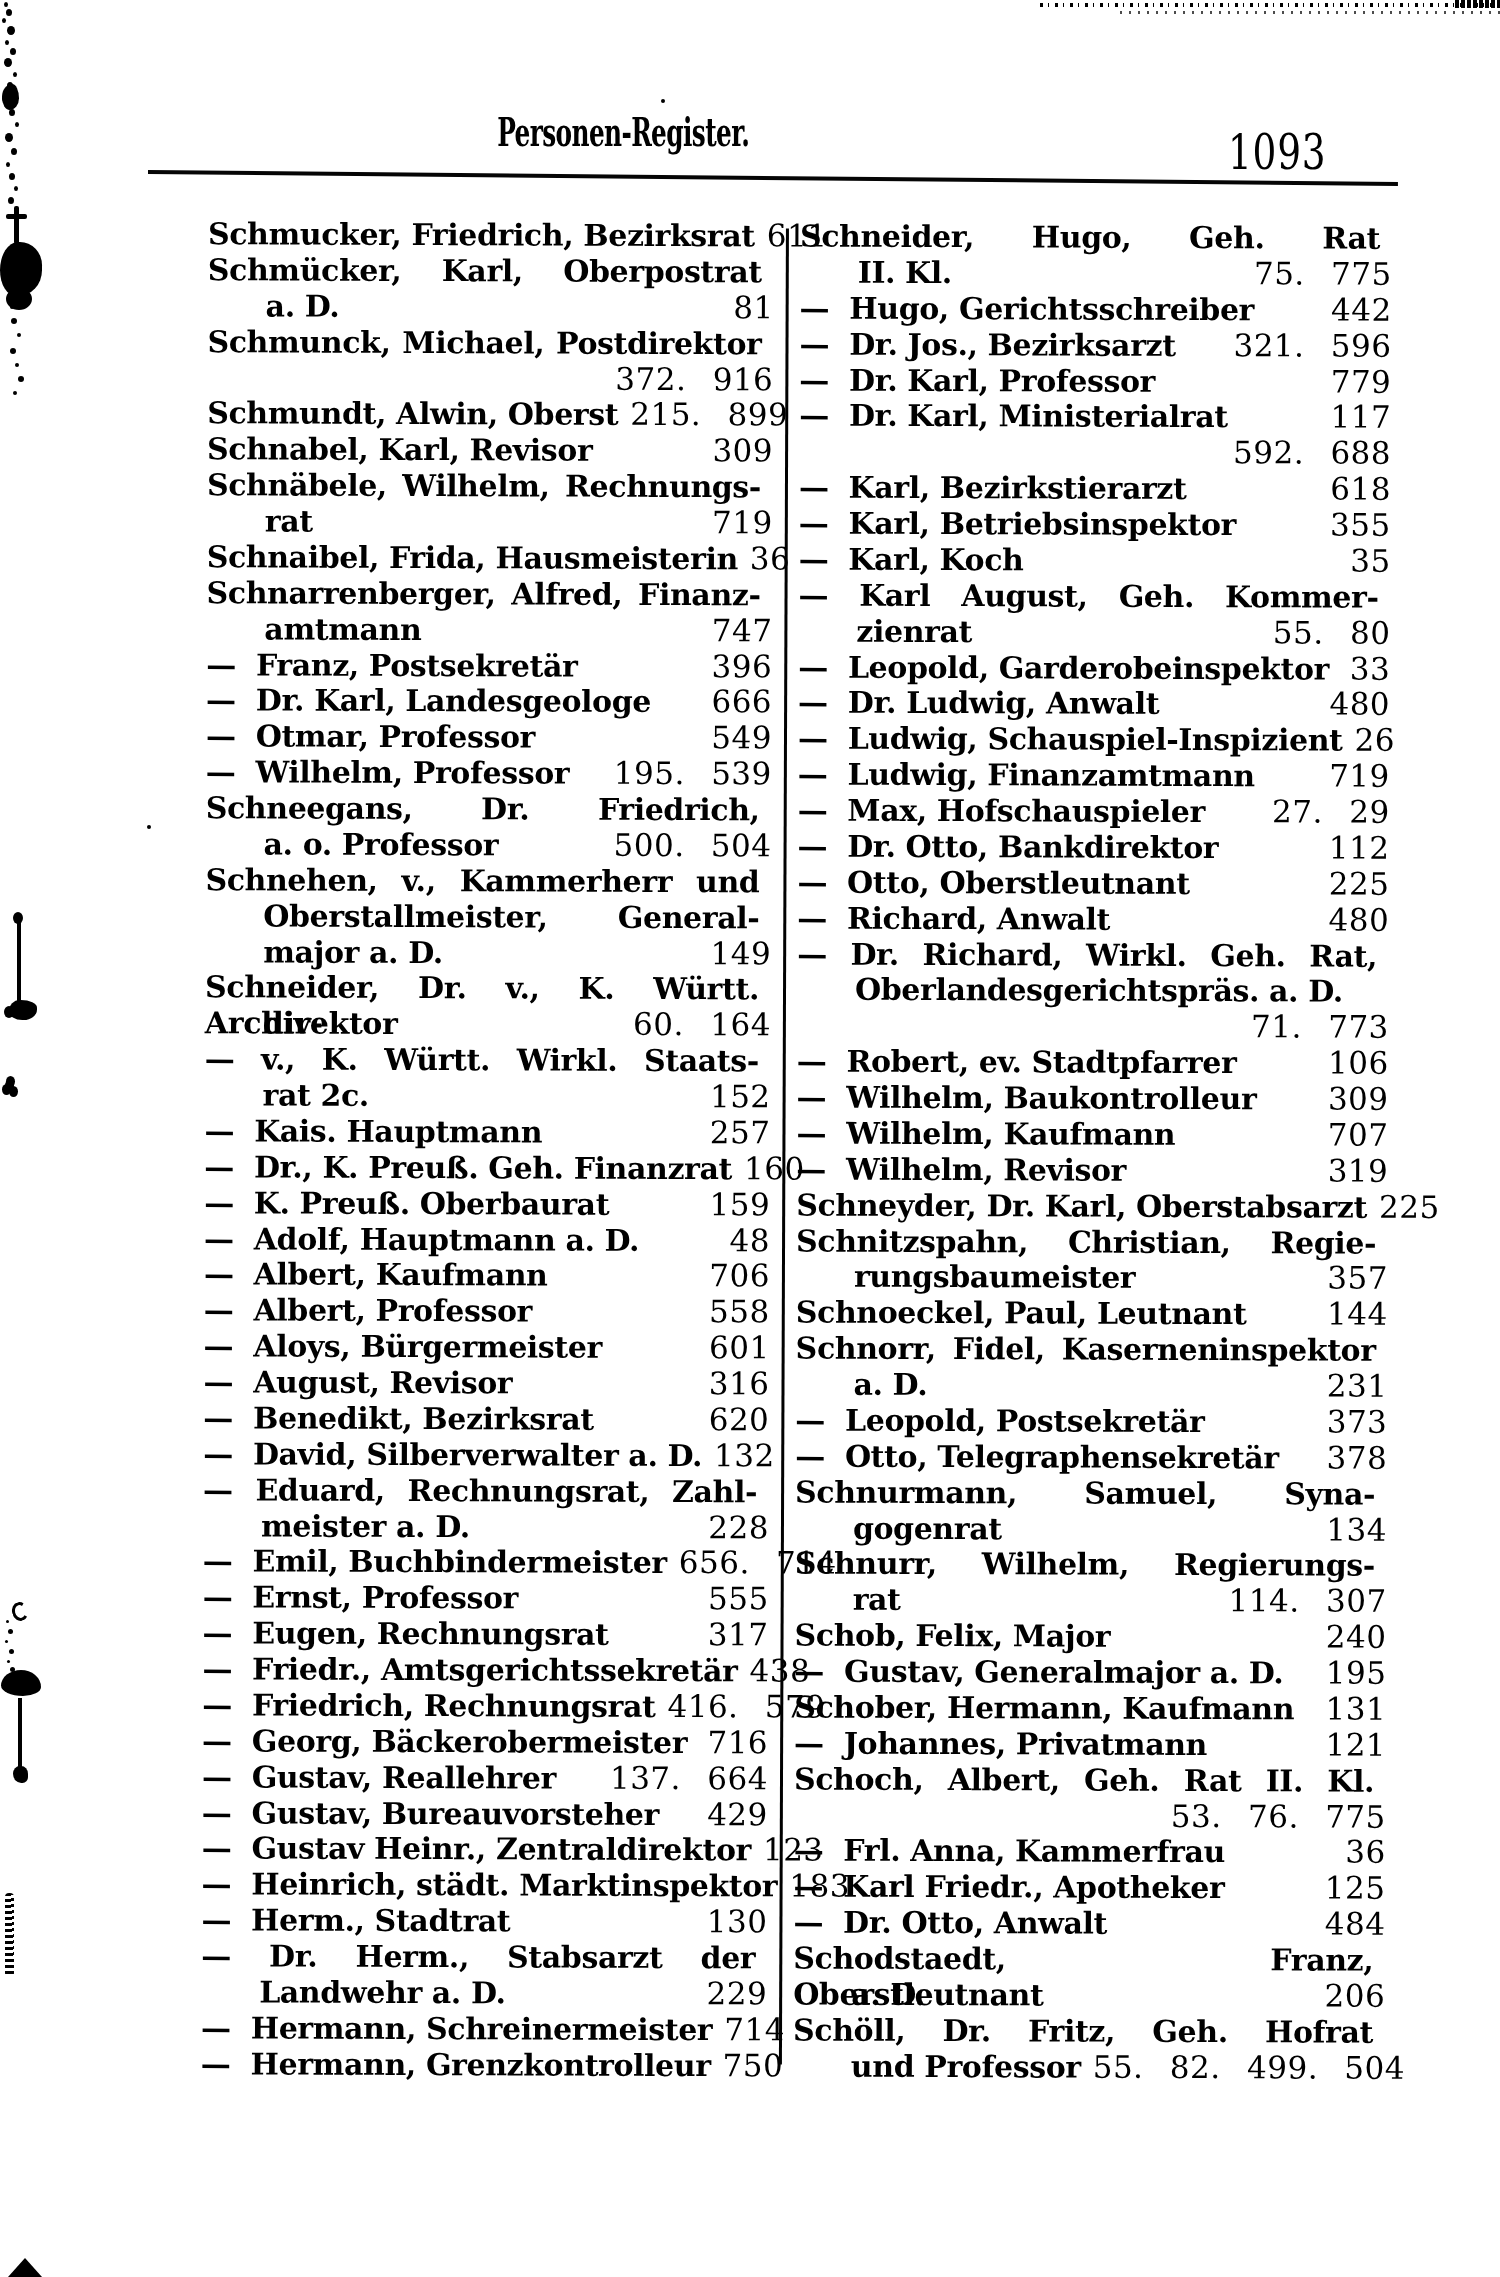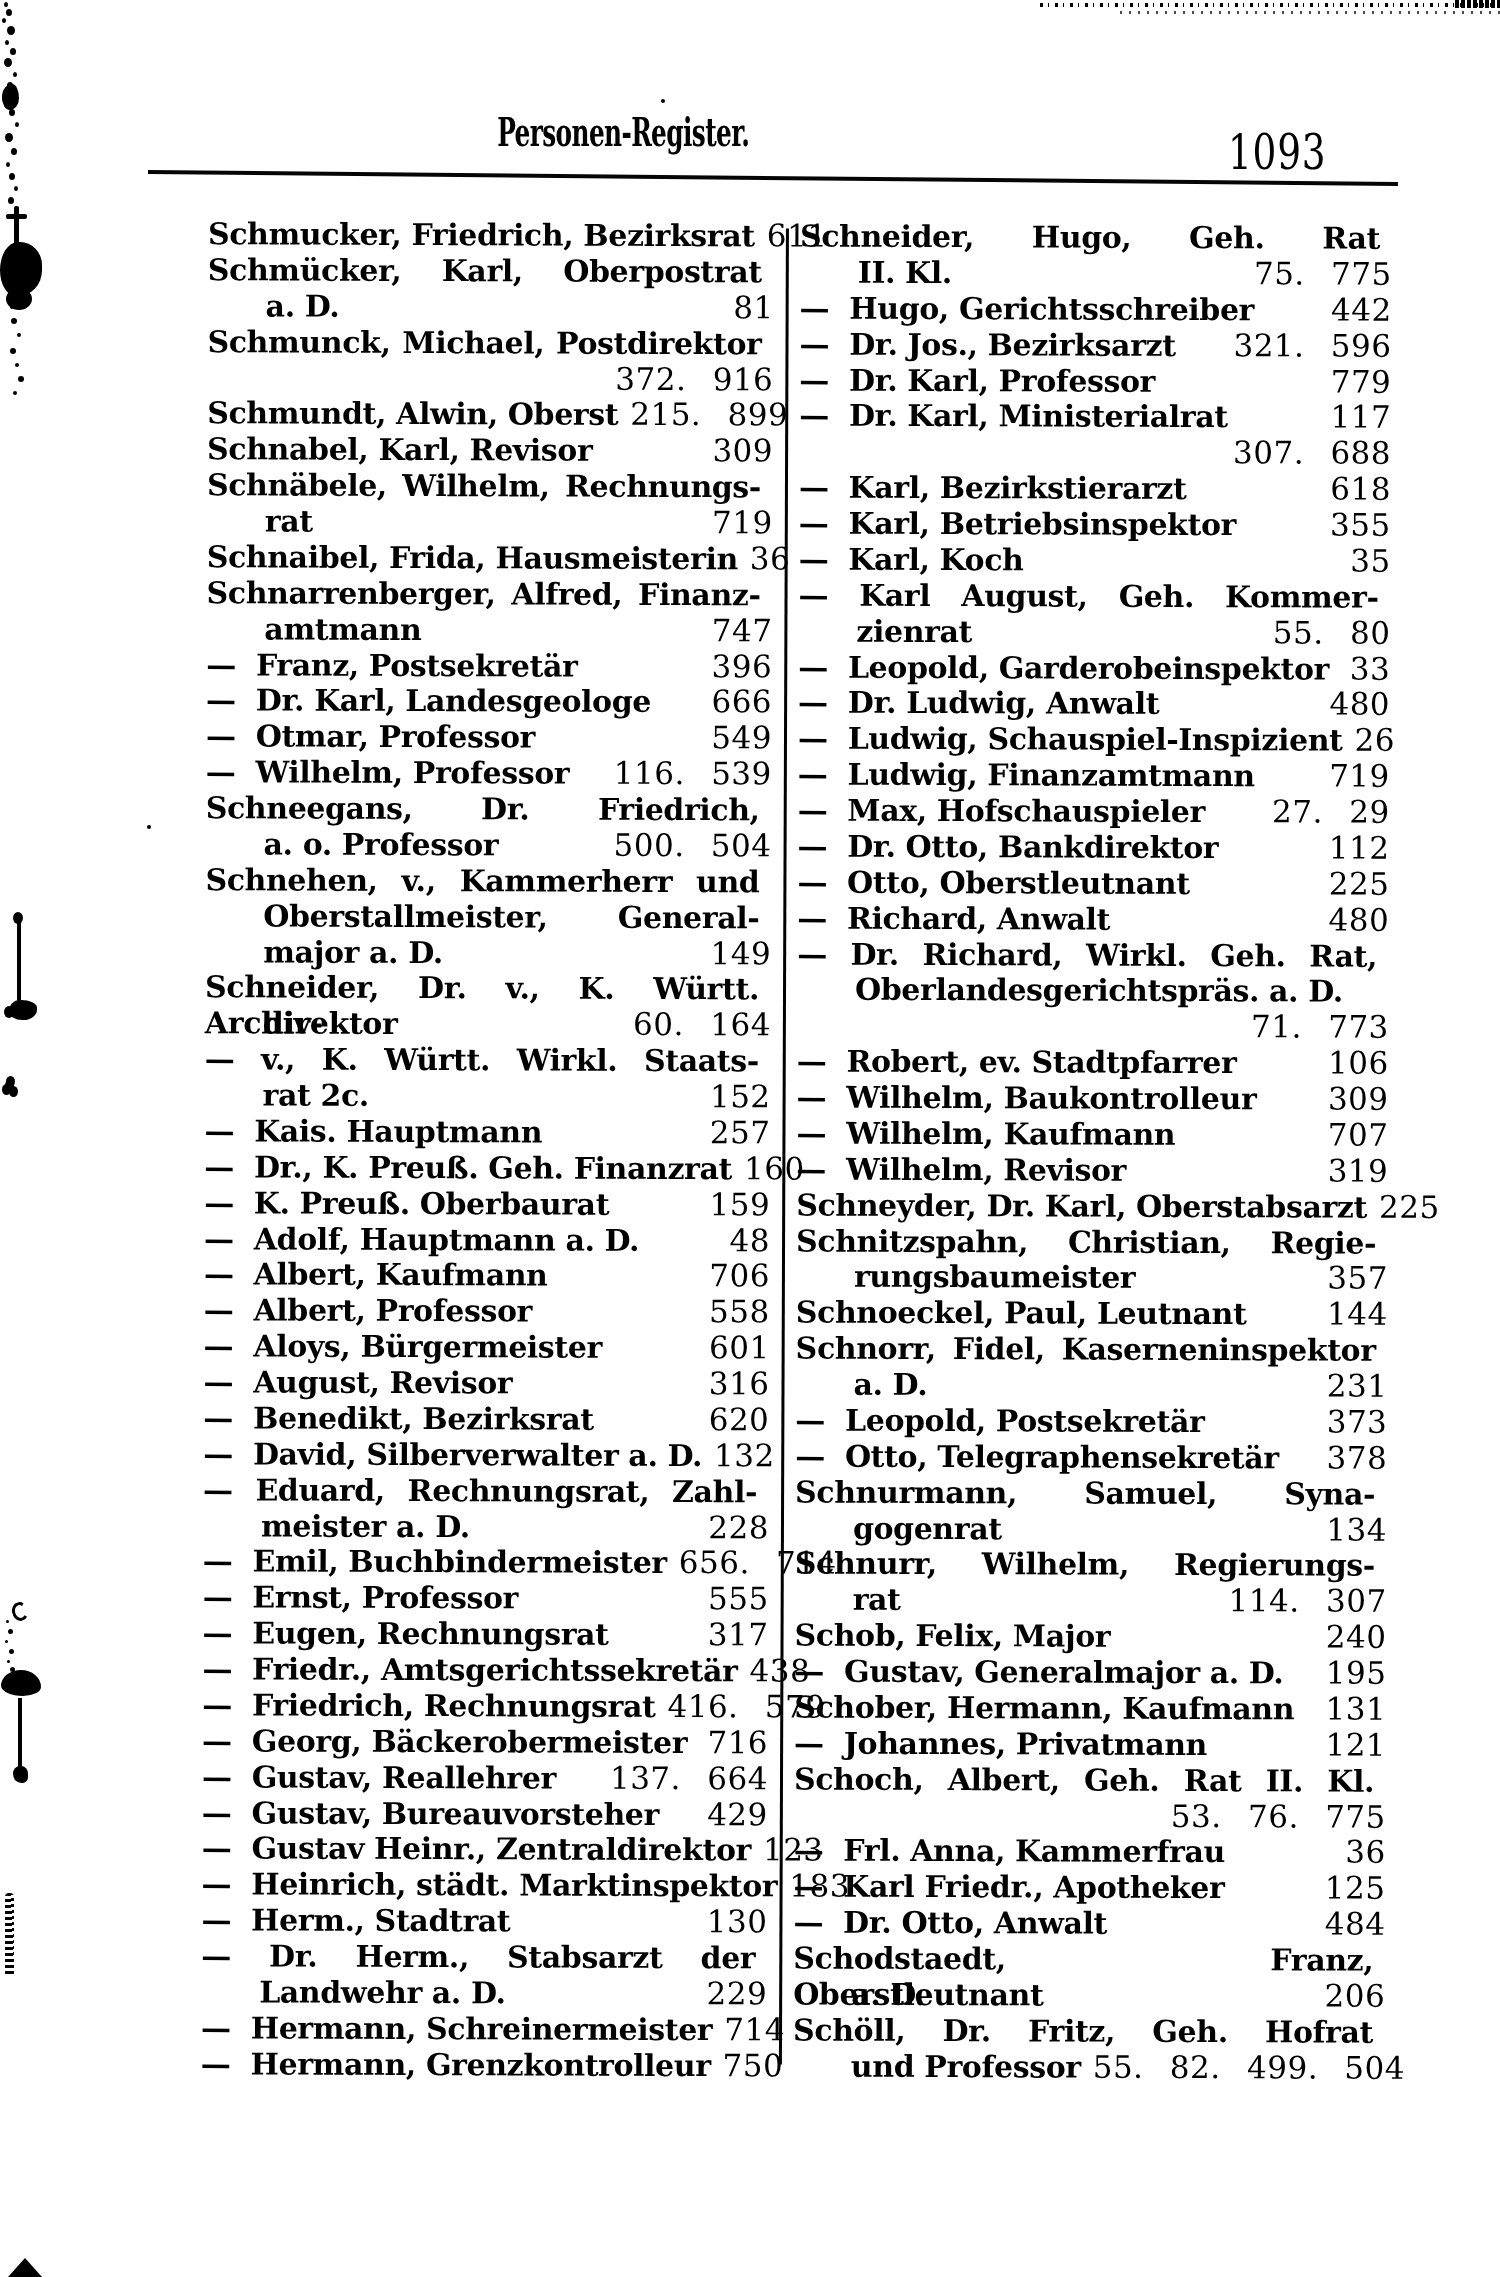--- a/index.html
+++ b/index.html
@@ -137,21 +137,21 @@
       <div class="row">
         <span class="t">—  Dr. Karl, Landesgeologe</span>
         <span class="n">666</span>
       </div>
       <div class="row">
         <span class="t">—  Otmar, Professor</span>
         <span class="n">549</span>
       </div>
       <div class="row">
         <span class="t">—  Wilhelm, Professor</span>
-        <span class="n">116. 539</span>
+        <span class="n">195. 539</span>
       </div>
       <div class="row j">
         <span class="t">Schneegans, Dr. Friedrich,</span>
         <span class="n"></span>
       </div>
       <div class="row ind">
         <span class="t">a. o. Professor</span>
         <span class="n">500. 504</span>
       </div>
       <div class="row j">
@@ -311,21 +311,21 @@
       <div class="row">
         <span class="t">—  Dr. Karl, Professor</span>
         <span class="n">779</span>
       </div>
       <div class="row">
         <span class="t">—  Dr. Karl, Ministerialrat</span>
         <span class="n">117</span>
       </div>
       <div class="row">
         <span class="t"></span>
-        <span class="n">307. 688</span>
+        <span class="n">592. 688</span>
       </div>
       <div class="row">
         <span class="t">—  Karl, Bezirkstierarzt</span>
         <span class="n">618</span>
       </div>
       <div class="row">
         <span class="t">—  Karl, Betriebsinspektor</span>
         <span class="n">355</span>
       </div>
       <div class="row">

